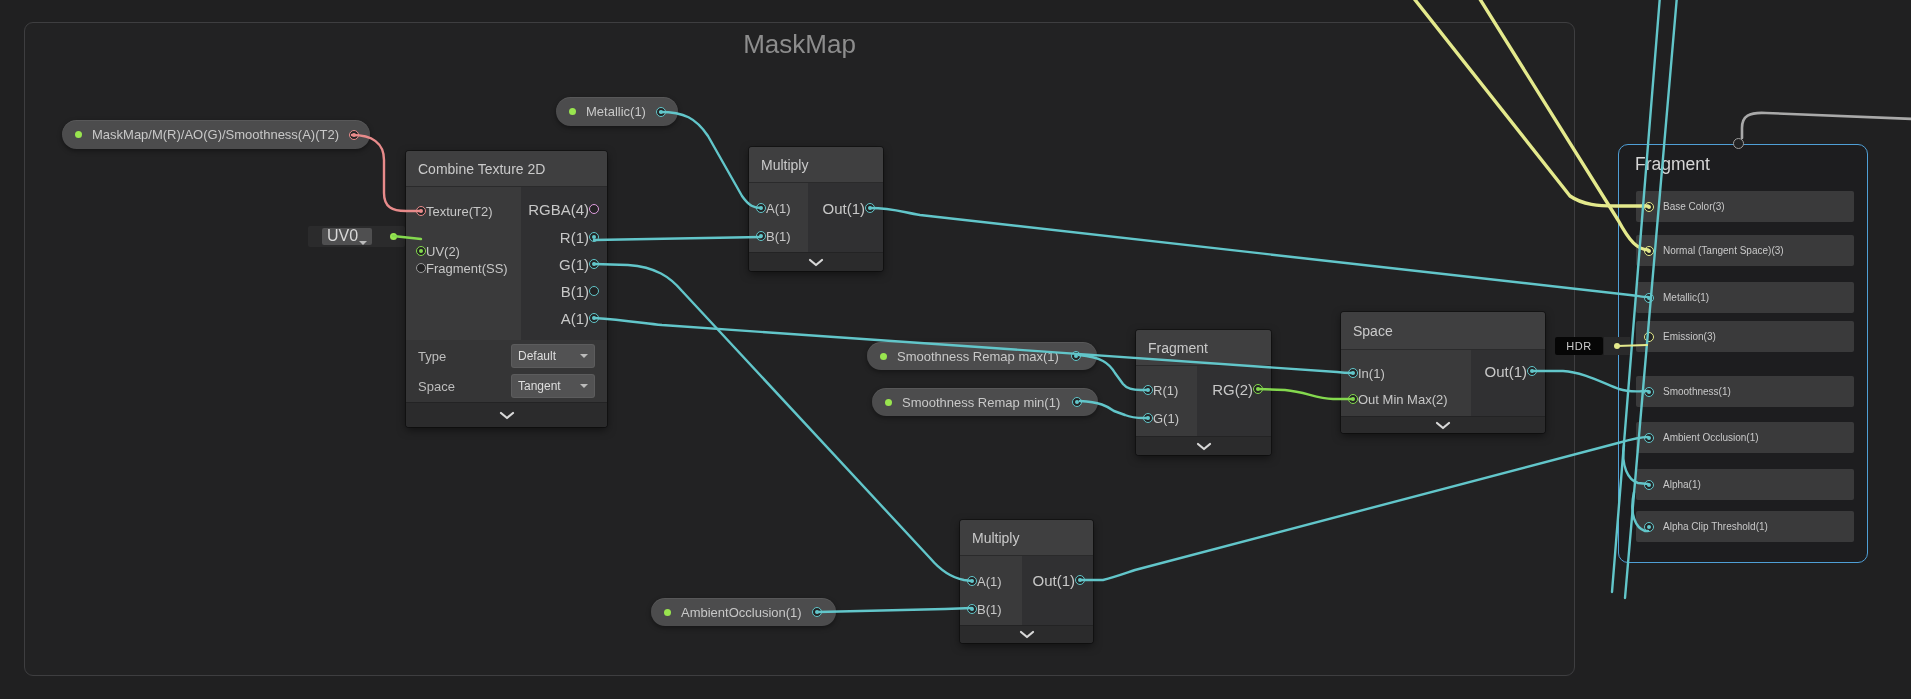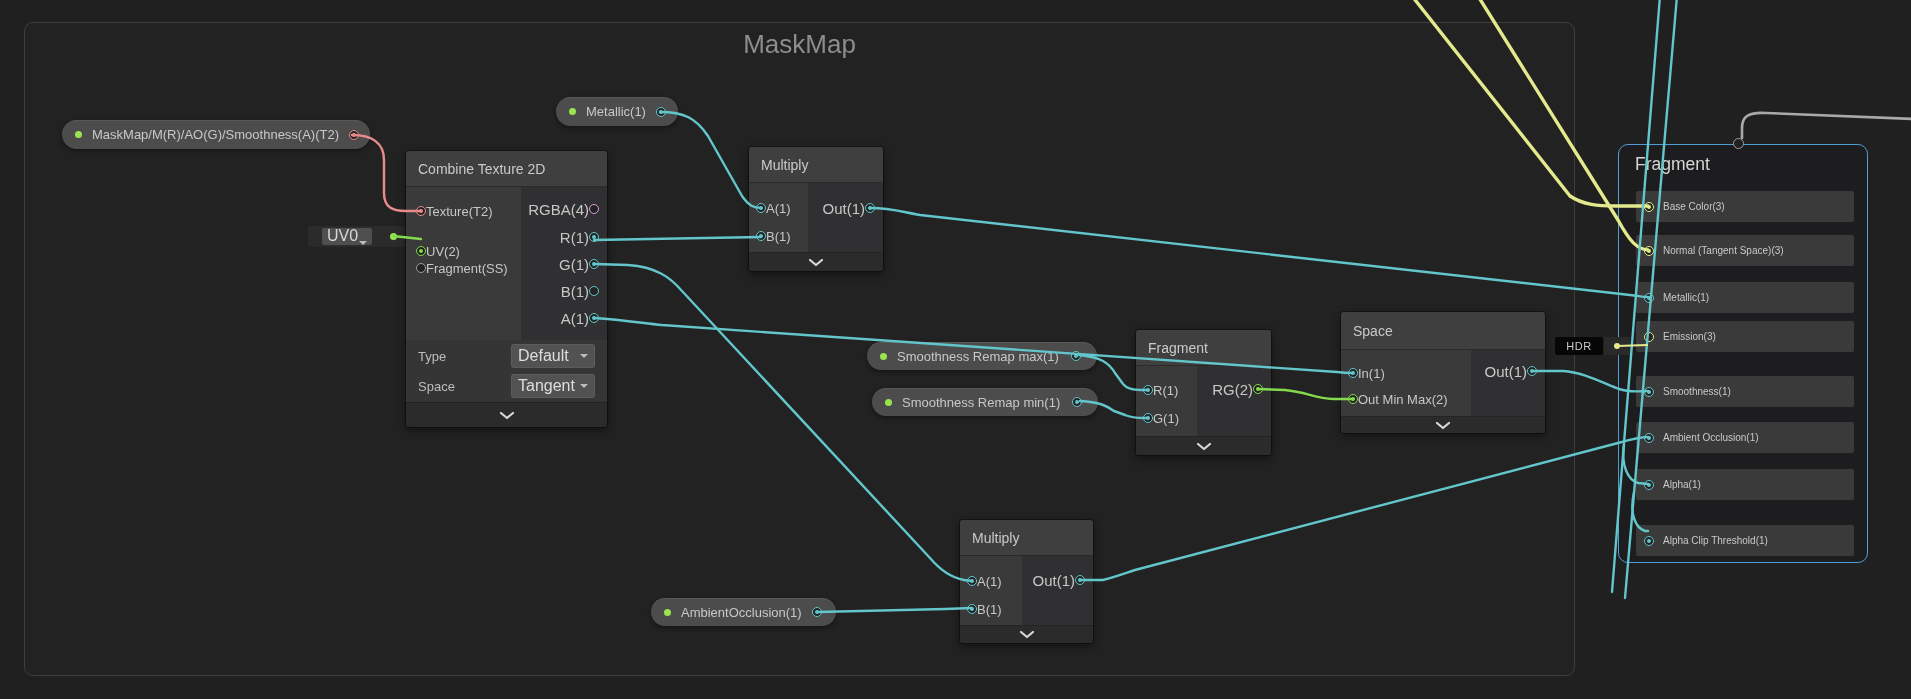--- a/index.html
+++ b/index.html
@@ -28,21 +28,21 @@
         border-radius:50%;background:#232324;}
   .port.connected::after{content:"";position:absolute;left:50%;top:50%;width:4px;height:4px;
         margin:-2px 0 0 -2px;border-radius:50%;background:var(--c,#888);}
   .c-cyan{--c:var(--col-cyan);} .c-green{--c:var(--col-green);} .c-yellow{--c:var(--col-yellow);}
   .c-pink{--c:var(--col-pink);} .c-salmon{--c:var(--col-salmon);} .c-gray{--c:var(--col-port_gray);}
 
   .controls{position:absolute;left:0;right:0;background:#353536;}
   .ctl-row{position:absolute;left:12px;right:12px;height:20px;display:flex;align-items:center;}
   .ctl-label{font-size:13px;color:#bdbdbd;}
   .dropdown{margin-left:auto;width:84px;height:20px;background:#525253;border-radius:3px;display:flex;
-        align-items:center;padding:12px 7px;font-size:16px;color:#dedede;
+        align-items:center;padding:12px 7px;font-size:12px;color:#dedede;
         box-shadow:inset 0 0 0 1px rgba(255,255,255,0.06);}
   .dd-arrow{margin-left:auto;width:0;height:0;border-left:4px solid transparent;
         border-right:4px solid transparent;border-top:4.5px solid #bcbcbc;}
   .collapse{position:absolute;left:0;right:0;bottom:0;background:#2b2b2c;border-top:1px solid #232324;
         border-radius:0 0 3px 3px;display:flex;align-items:center;justify-content:center;}
 
   .pill{position:absolute;height:29px;border-radius:15px;background:#4c4c4d;z-index:10;
         box-shadow:inset 0 1px 0 rgba(255,255,255,.07),0 2px 5px rgba(0,0,0,.4);
         display:flex;align-items:center;gap:10px;padding:0 8px 0 13px;font-size:13px;color:#c8c8c8;}
   .pill-label{flex:1;white-space:nowrap;}
@@ -296,21 +296,21 @@
       <span>Smoothness(1)</span>
     </div>
     <div class="frag-row" style="top:277px;">
       <span class="port connected c-cyan"></span>
       <span>Ambient Occlusion(1)</span>
     </div>
     <div class="frag-row" style="top:324px;">
       <span class="port connected c-cyan"></span>
       <span>Alpha(1)</span>
     </div>
-    <div class="frag-row" style="top:380px;">
+    <div class="frag-row" style="top:366px;">
       <span class="port connected c-cyan"></span>
       <span>Alpha Clip Threshold(1)</span>
     </div>
   </div>
   <div class="frag-topport"></div>
 
   <svg id="edges" width="1911" height="699" viewBox="0 0 1911 699">
     <path d="M352,135 C372,135 384,143 384,160 L384,193 C384,207 392,211 406,211 L421,211" style="stroke:var(--col-salmon);stroke-width:2.4"></path>
     <path d="M393,236 L421,239" style="stroke:var(--col-green);stroke-width:2.4"></path>
     <path d="M660,112 C684,112 696,118 708,136 L742,196 C749,206 754,208 761,208" style="stroke:var(--col-cyan);stroke-width:2.4"></path>

